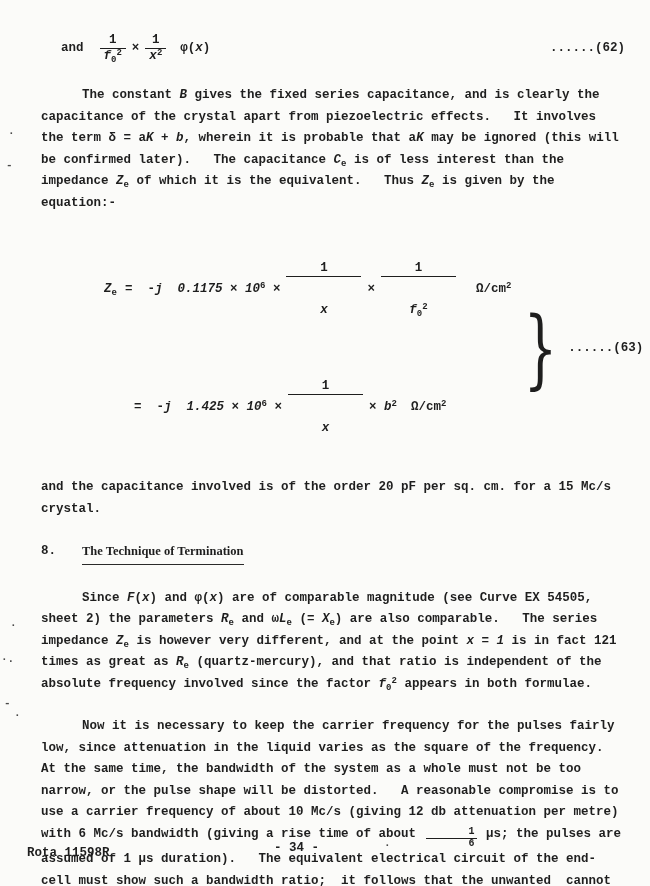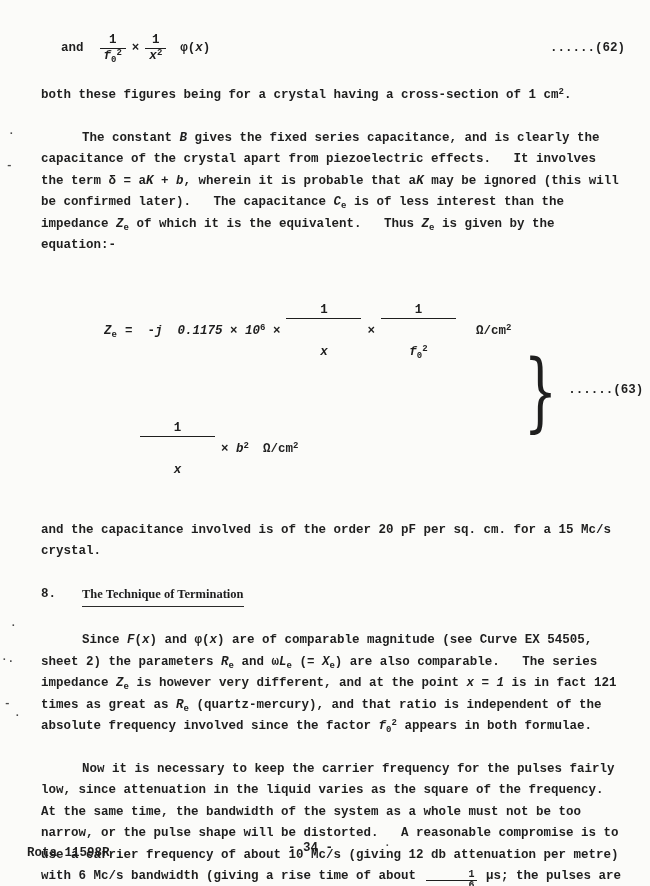--- a/index.html
+++ b/index.html
@@ -99,21 +99,21 @@
   }
   .inline-frac .num {
     display: block;
     border-bottom: 1.2px solid #1e1e1e;
     padding: 0 2px;
   }
   .inline-frac .den { display: block; padding: 0 2px; }
 
   
   .footer-doc-ref { position: absolute; left: 27px; top: 843px; }
-  .footer-page-number { position: absolute; left: 288px; top: 838px; }
+  .footer-page-number { position: absolute; left: 274px; top: 838px; }
 
   
   .margin-mark {
     position: absolute;
     font-size: 11px;
     color: #4a4a4a;
     line-height: 10px;
   }
 </style>
 </head>
@@ -129,41 +129,41 @@
     </span>
     <span class="eq-body">×</span>
     <span class="frac">
       <span class="num">1</span>
       <span class="den"><i>x</i><sup>2</sup></span>
     </span>
     <span class="eq-body" style="margin-left:8px">φ(<i>x</i>)</span>
     <span class="eq-number">......(62)</span>
   </div>
 
-  <p class="body-text noindent">both these figures being for a crystal having a cross-section of 1 cm<sup>2</sup>.</p>
 
   <p class="body-text indent">The constant <i>B</i> gives the fixed series capacitance, and is clearly the capacitance of the crystal apart from piezoelectric effects.   It involves the term δ = a<i>K</i> + <i>b</i>, wherein it is probable that a<i>K</i> may be ignored (this will be confirmed later).   The capacitance <i>C</i><sub>e</sub> is of less interest than the impedance <i>Z</i><sub>e</sub> of which it is the equivalent.   Thus <i>Z</i><sub>e</sub> is given by the equation:-</p>
 
   <div class="eq63-wrap">
     <div class="eq63-lines">
       <div class="eq63-line">
         <span class="eq63-lhs"><i>Z</i><sub>e</sub></span>
         <span>=  -<i>j</i>  <i>0.1175</i> × <i>10</i><sup>6</sup> ×</span>
         <span class="frac">
           <span class="num">1</span>
           <span class="den"><i>x</i></span>
         </span>
         <span>×</span>
         <span class="frac">
           <span class="num">1</span>
           <span class="den"><i>f</i><sub>0</sub><sup>2</sup></span>
         </span>
         <span class="eq-unit">Ω/cm<sup>2</sup></span>
       </div>
       <div class="eq63-line eq63-line2">
+        <span>=  -<i>j</i>  <i>1.425</i> × <i>10</i><sup>6</sup> ×</span>
         <span class="frac">
           <span class="num">1</span>
           <span class="den"><i>x</i></span>
         </span>
         <span>× <i>b</i><sup>2</sup></span>
         <span class="eq-unit">Ω/cm<sup>2</sup></span>
       </div>
     </div>
     <span class="big-brace">}</span>
     <span class="eq-number" style="margin-right:35px">......(63)</span>

